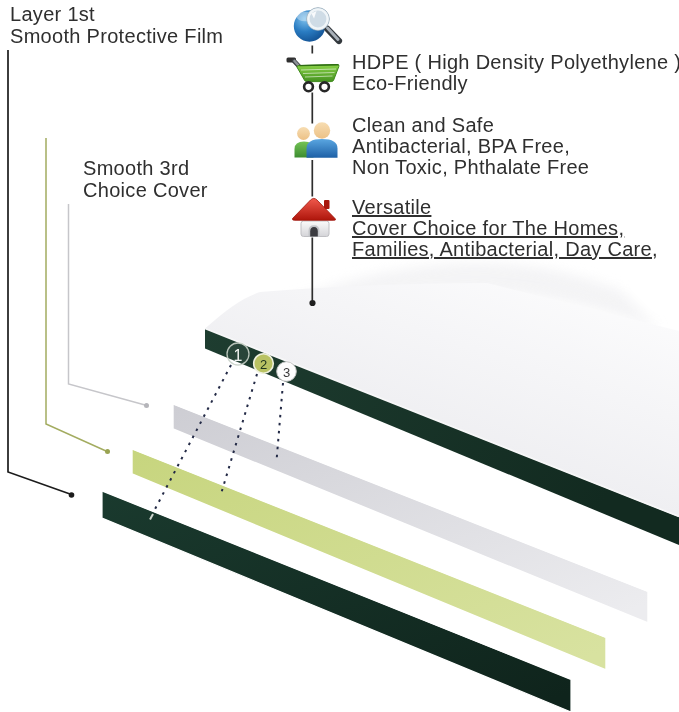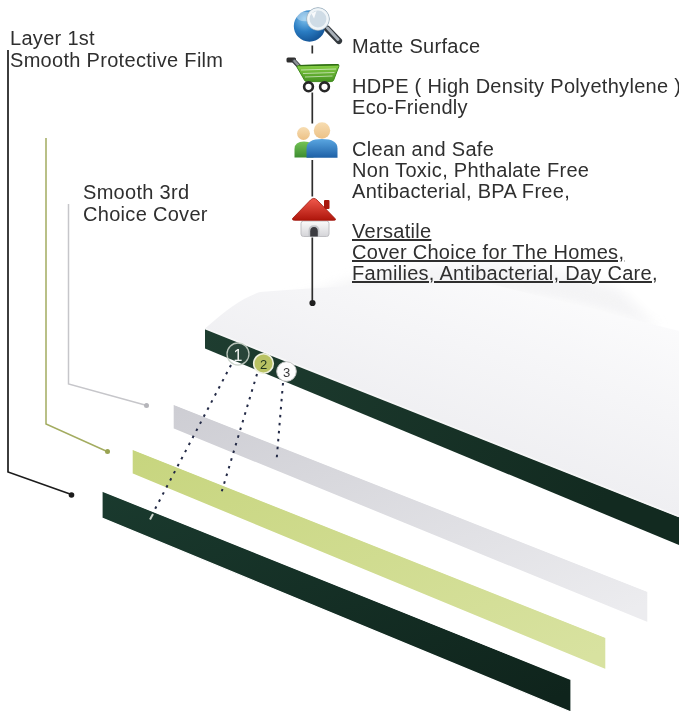--- a/index.html
+++ b/index.html
@@ -1,21 +1,21 @@
 <!DOCTYPE html>
 <html><head>
 <meta charset="utf-8">
 <style>
   html,body{margin:0;padding:0;background:#fff;}
   .stage{
     position:relative;width:679px;height:712px;background:#ffffff;overflow:hidden;
     font-family:"Liberation Sans", sans-serif;color:#2f2f2f;
   }
   .stage svg{position:absolute;left:0;top:0;}
-  .txt{position:absolute;font-size:20px;line-height:22px;letter-spacing:.3px;white-space:nowrap;margin-top:24px;}
+  .txt{position:absolute;font-size:20px;line-height:22px;letter-spacing:.3px;white-space:nowrap;}
   .txt.right{line-height:21px;}
   #lbl-layer1{left:10px;top:3px;}
   #lbl-layer2{left:38px;top:87px;}
   #lbl-layer3{left:83px;top:157px;}
   #feat-matte{left:352px;top:12px;}
   #feat-hdpe{left:352px;top:52px;}
   #feat-clean{left:352px;top:115px;}
   #feat-versatile{left:352px;top:197px;text-decoration:underline;}
 </style>
 </head>
@@ -184,31 +184,28 @@
 
   <div class="txt" id="lbl-layer1">
     <div>Layer 1st</div>
     <div>Smooth Protective Film</div>
   </div>
   <div class="txt" id="lbl-layer3">
     <div>Smooth 3rd</div>
     <div>Choice Cover</div>
   </div>
 
-  <div class="txt right" id="feat-matte">
-    <div>Matte Surface</div>
-  </div>
   <div class="txt right" id="feat-hdpe">
     <div>HDPE ( High Density Polyethylene )</div>
     <div>Eco-Friendly</div>
   </div>
   <div class="txt right" id="feat-clean">
     <div>Clean and Safe</div>
+    <div>Antibacterial, BPA Free,</div>
     <div>Non Toxic, Phthalate Free</div>
-    <div>Antibacterial, BPA Free,</div>
   </div>
   <div class="txt right" id="feat-versatile">
     <div>Versatile</div>
     <div>Cover Choice for The Homes,</div>
     <div>Families, Antibacterial, Day Care,</div>
   </div>
 
 </div>
 
 </body></html>

